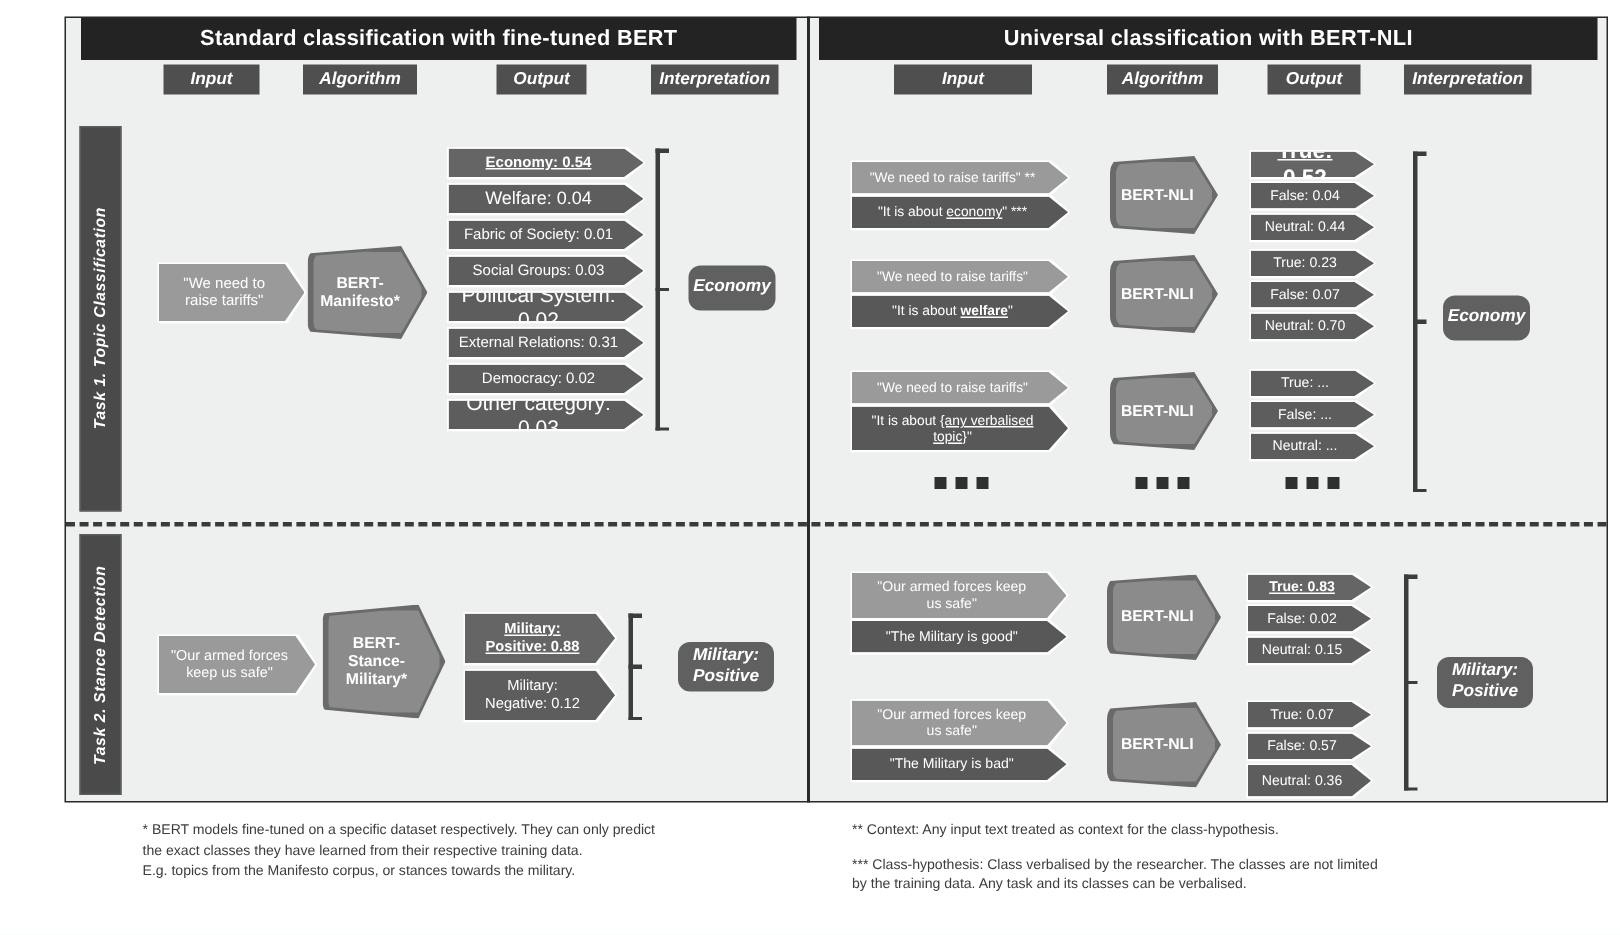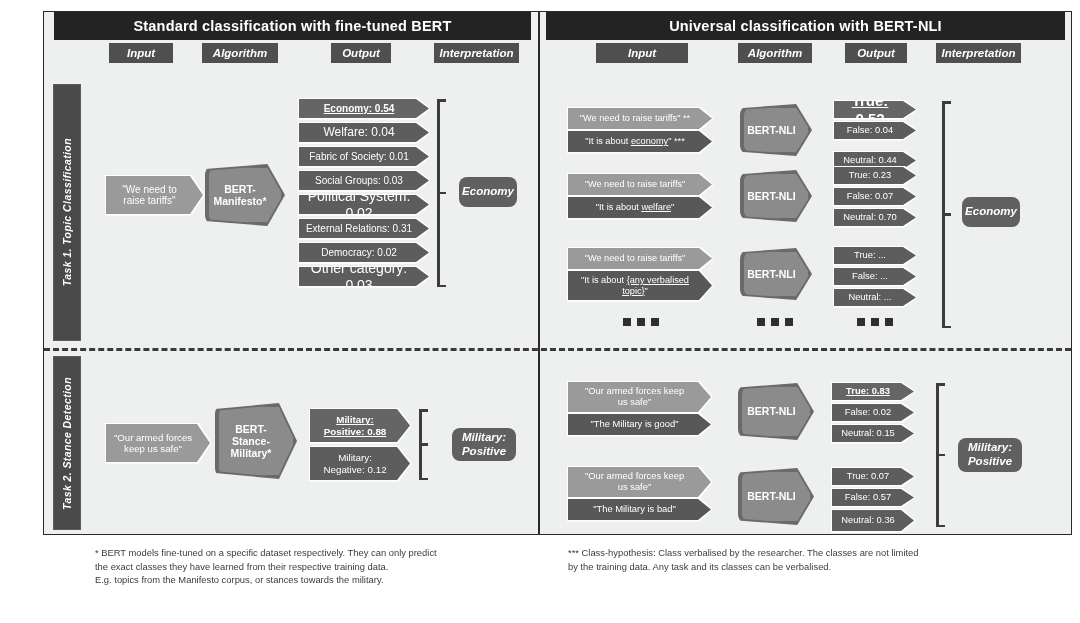--- a/index.html
+++ b/index.html
@@ -250,38 +250,38 @@
     <div class="chev hl">
         <div class="chev-inner u" style="font-size:15px;">True: 0.52</div>
       </div>
   </div>
   <div class="chev-wrap" style="left:834px;top:122px;width:82px;height:17px;">
     <div class="chev stroke"></div>
     <div class="chev dark">
         <div class="chev-inner" style="font-size:9.4px;">False: 0.04</div>
       </div>
   </div>
-  <div class="chev-wrap" style="left:834px;top:152px;width:82px;height:17px;">
+  <div class="chev-wrap" style="left:834px;top:143px;width:82px;height:17px;">
     <div class="chev stroke"></div>
     <div class="chev dark">
         <div class="chev-inner" style="font-size:9.4px;">Neutral: 0.44</div>
       </div>
   </div>
 
   <div class="chev-wrap" style="left:568px;top:174px;width:144px;height:21px;">
     <div class="chev stroke"></div>
     <div class="chev light">
         <div class="chev-inner" style="font-size:9.2px;">"We need to raise tariffs"</div>
       </div>
   </div>
   <div class="chev-wrap" style="left:568px;top:197px;width:144px;height:21px;">
     <div class="chev stroke"></div>
     <div class="chev darker">
         <div class="chev-inner" style="font-size:9.2px;">
-      <span>"It is about </span><span style="text-decoration:underline;">welfare</span><span>"</span>
+      <span>"It is about </span><span style="text-decoration:underline;font-weight:bold;">welfare</span><span>"</span>
     </div>
       </div>
   </div>
   <div class="algo-shadow" style="left:740px;top:170px;width:72px;height:52px;"></div>
   <div class="algo" style="left:742px;top:172px;width:68px;height:48px;font-size:10.5px;">
     <span style="padding-right:9px;">BERT-NLI</span>
   </div>
   <div class="chev-wrap" style="left:834px;top:167px;width:82px;height:17px;">
     <div class="chev stroke"></div>
     <div class="chev dark">
@@ -509,20 +509,21 @@
 
   <div class="footnote" style="left:95px;top:546px;width:430px;">
     <p>
       <span>* BERT models fine-tuned on a specific dataset respectively. They can only predict</span><br>
       <span>the exact classes they have learned from their respective training data.</span><br>
       <span>E.g. topics from the Manifesto corpus, or stances towards the military.</span>
     </p>
   </div>
 
   <div class="footnote" style="left:568px;top:546px;width:460px;">
+    <p><span>** Context: Any input text treated as context for the class-hypothesis.</span></p>
     <p>
       <span>*** Class-hypothesis: Class verbalised by the researcher. The classes are not limited</span><br>
       <span>by the training data. Any task and its classes can be verbalised.</span>
     </p>
   </div>
 
 
 </div>
 
 </body></html>

